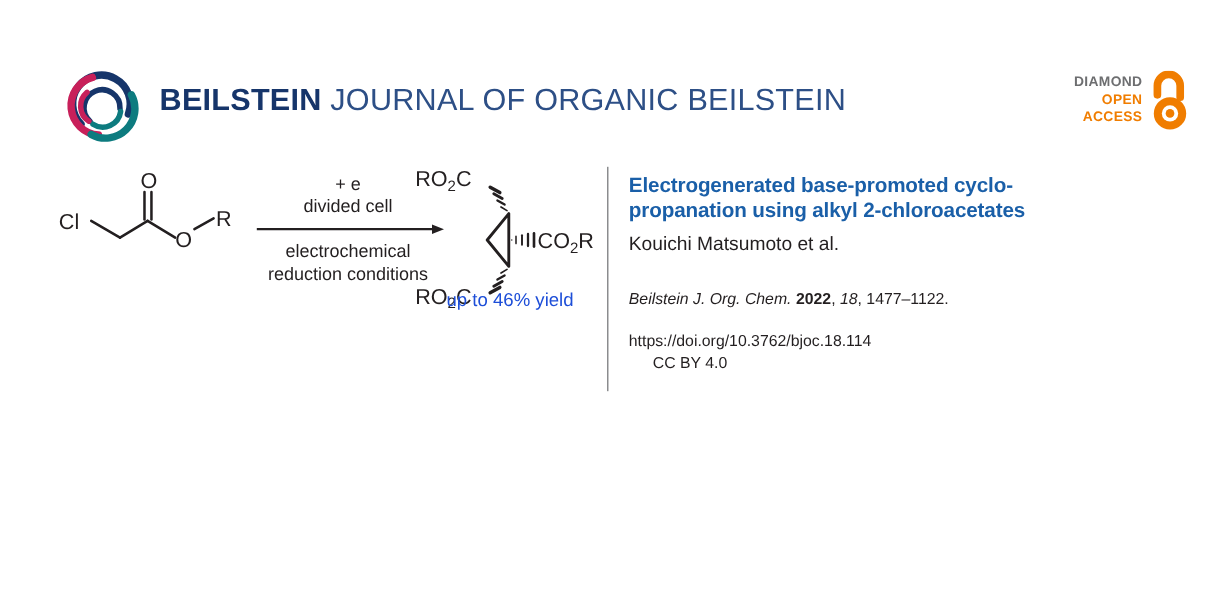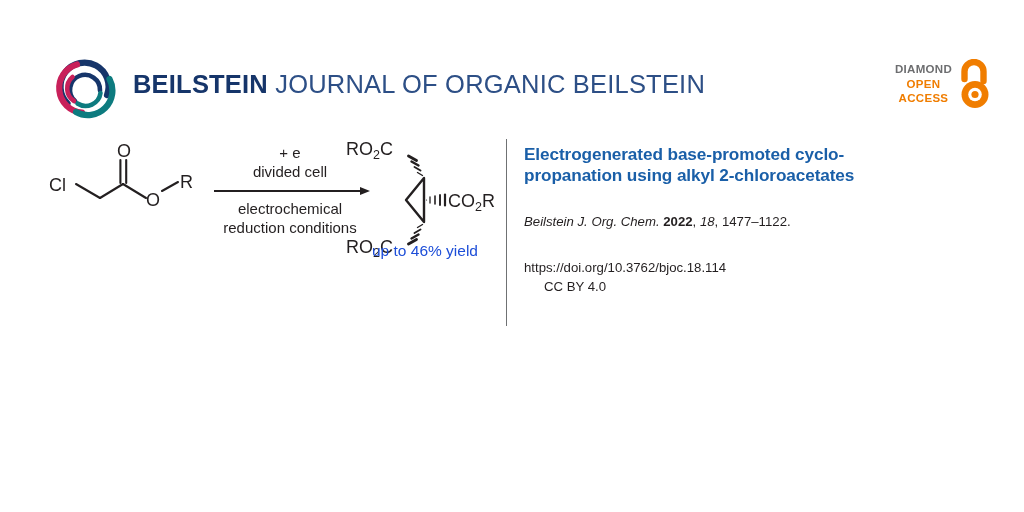--- a/index.html
+++ b/index.html
@@ -46,21 +46,21 @@
 
   
   #oa-badge {
     position: absolute;
     left: 876px; top: 62px;
     width: 118px; height: 56px;
   }
   #oa-words {
     position: absolute;
     right: 42px; top: 0;
-    text-align: center;
+    text-align: right;
     font-size: 11.5px;
     font-weight: bold;
     line-height: 14.5px;
     letter-spacing: 0.3px;
   }
   #oa-words .w-diamond { color: #6d6e70; display: block; }
   #oa-words .w-open    { color: #f07d00; display: block; }
   #oa-words .w-access  { color: #f07d00; display: block; }
   #oa-lock {
     position: absolute;
@@ -112,21 +112,21 @@
   #article-citation {
     margin-top: 28px;
     font-size: 13.2px;
     color: #231f20;
     font-style: italic;
   }
   #article-citation .year { font-weight: bold; font-style: normal; }
   #article-citation .vol  { font-style: italic; }
   #article-citation .pages { font-style: normal; }
   #article-doi {
-    margin-top: 29px;
+    margin-top: 18px;
     font-size: 13.2px;
     color: #231f20;
     line-height: 19px;
   }
   #article-license {
     font-size: 13.2px;
     color: #231f20;
     line-height: 19px;
     margin-left: 20px;
   }
@@ -248,20 +248,21 @@
 
 <div id="yield-label">up to 46% yield</div>
 
 <div id="article">
 
   <div id="article-title">
     <span>Electrogenerated base-promoted cyclo-</span><br>
     <span>propanation using alkyl 2-chloroacetates</span>
   </div>
 
+  <div id="article-authors">Kouichi Matsumoto et al.</div>
 
   <div id="article-citation">
     <span>Beilstein J. Org. Chem.</span><span class="pages">&nbsp;</span><span class="year">2022</span><span class="pages">,&nbsp;</span><span class="vol">18</span><span class="pages">,&nbsp;</span><span class="pages">1477–1122.</span>
   </div>
 
   <div id="article-doi">https://doi.org/10.3762/bjoc.18.114</div>
   <div id="article-license">CC BY 4.0</div>
 
 </div>
 

